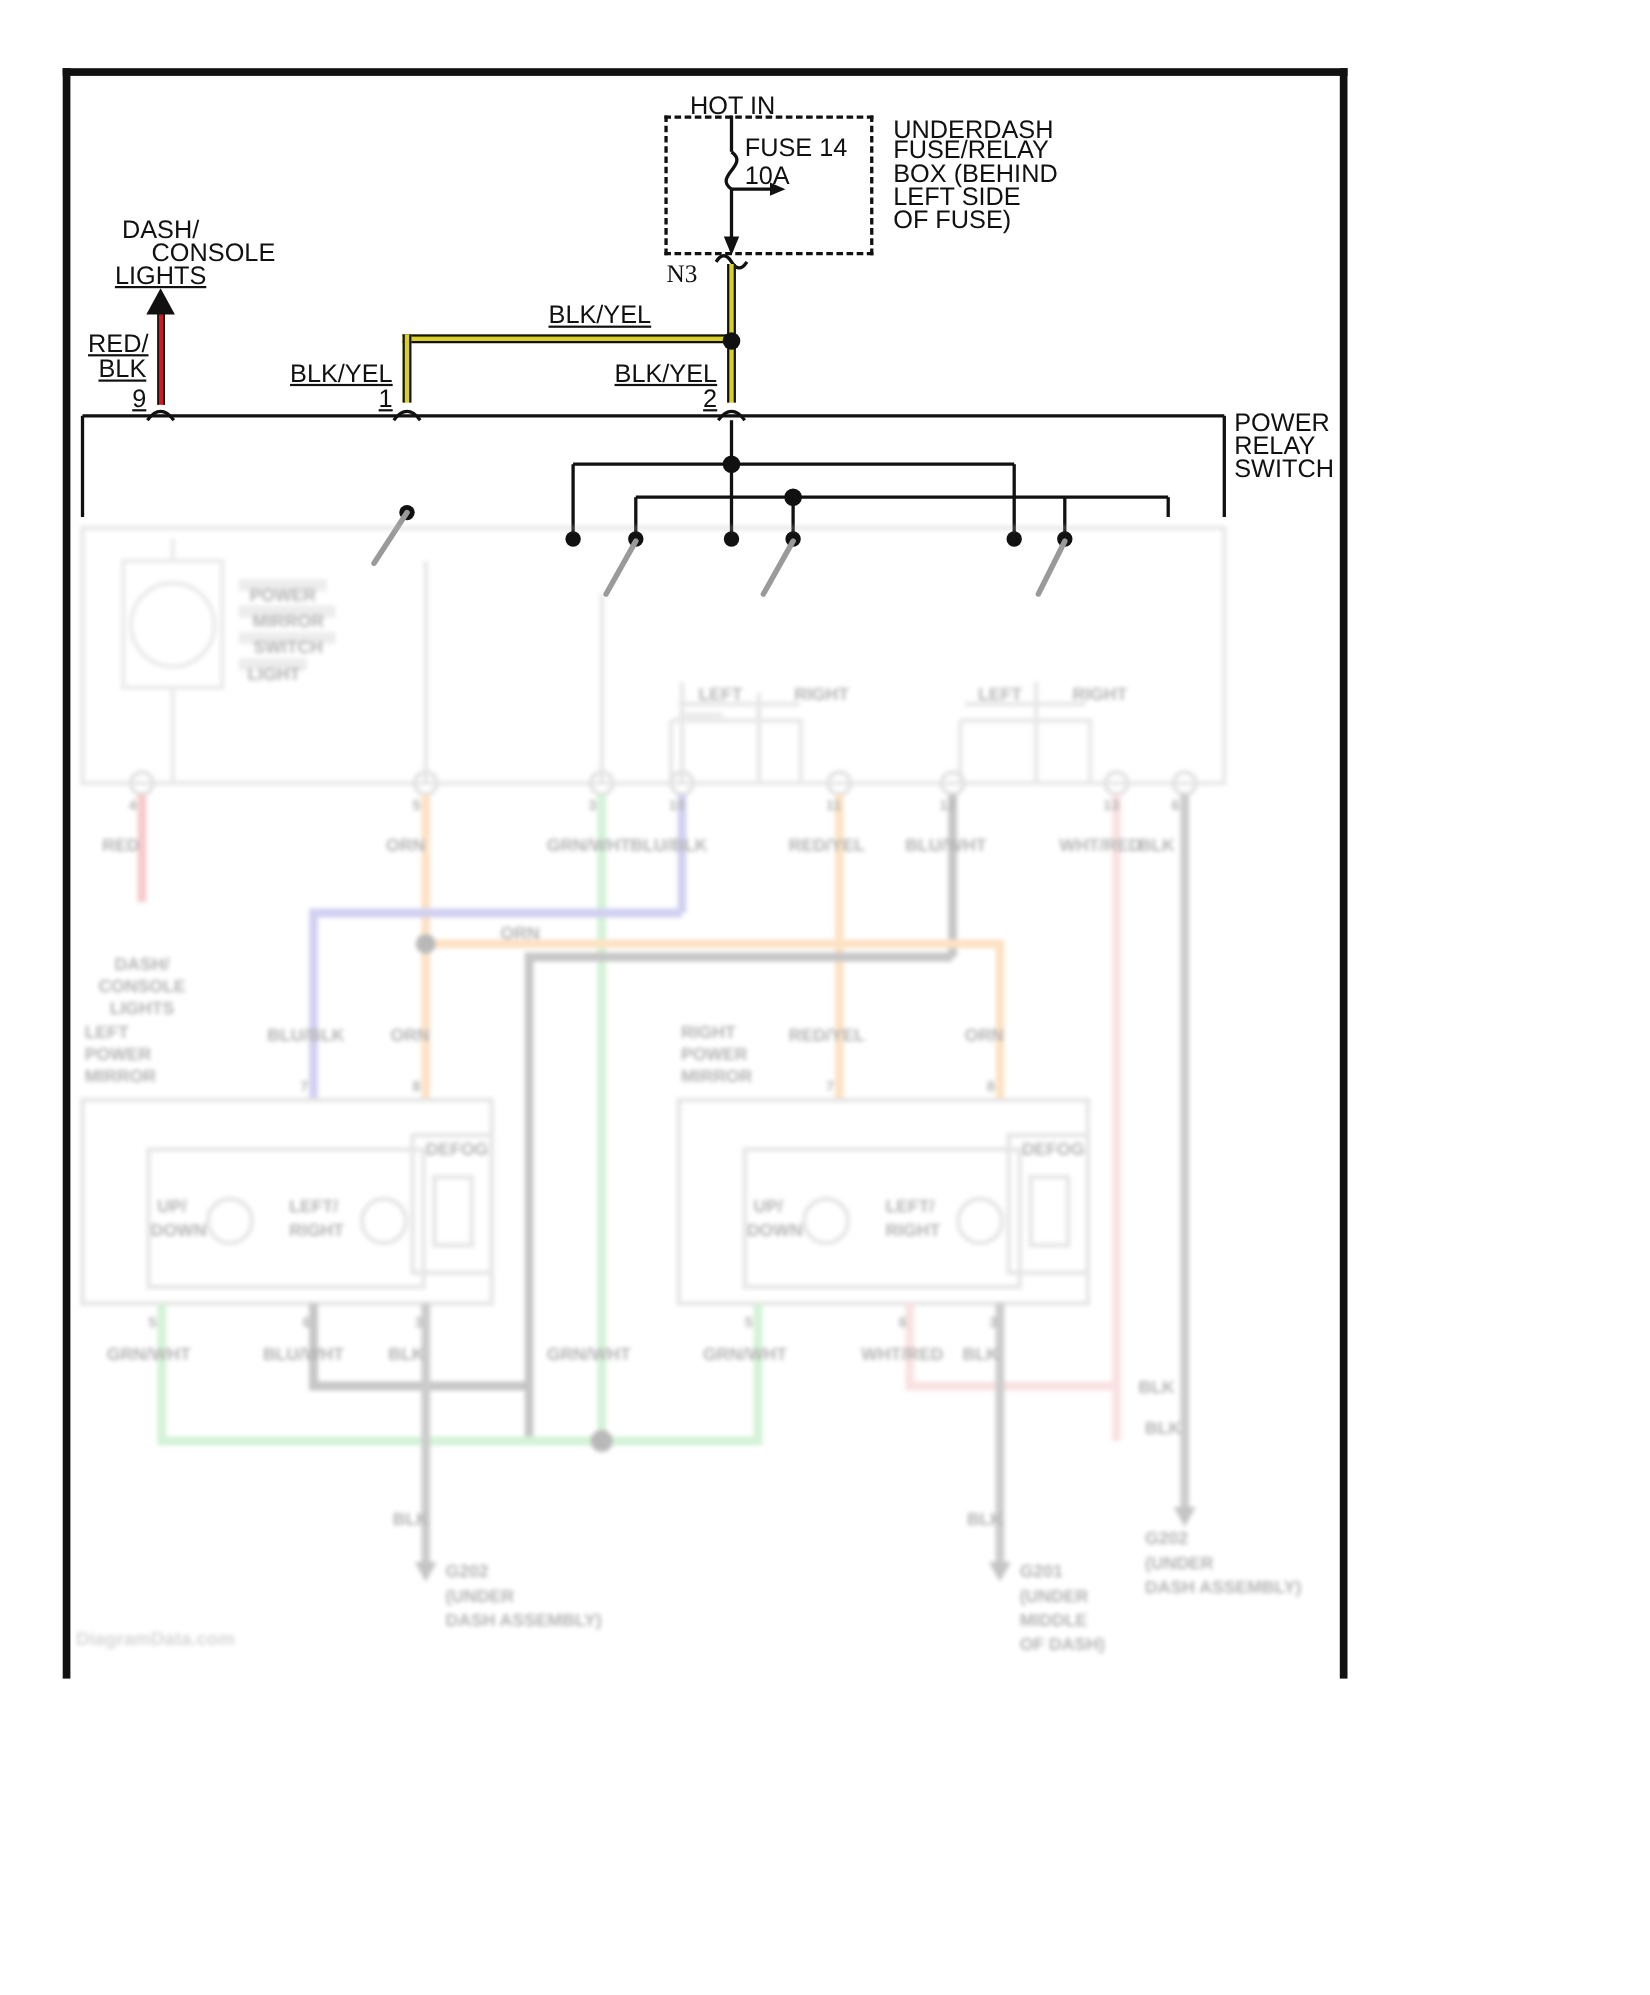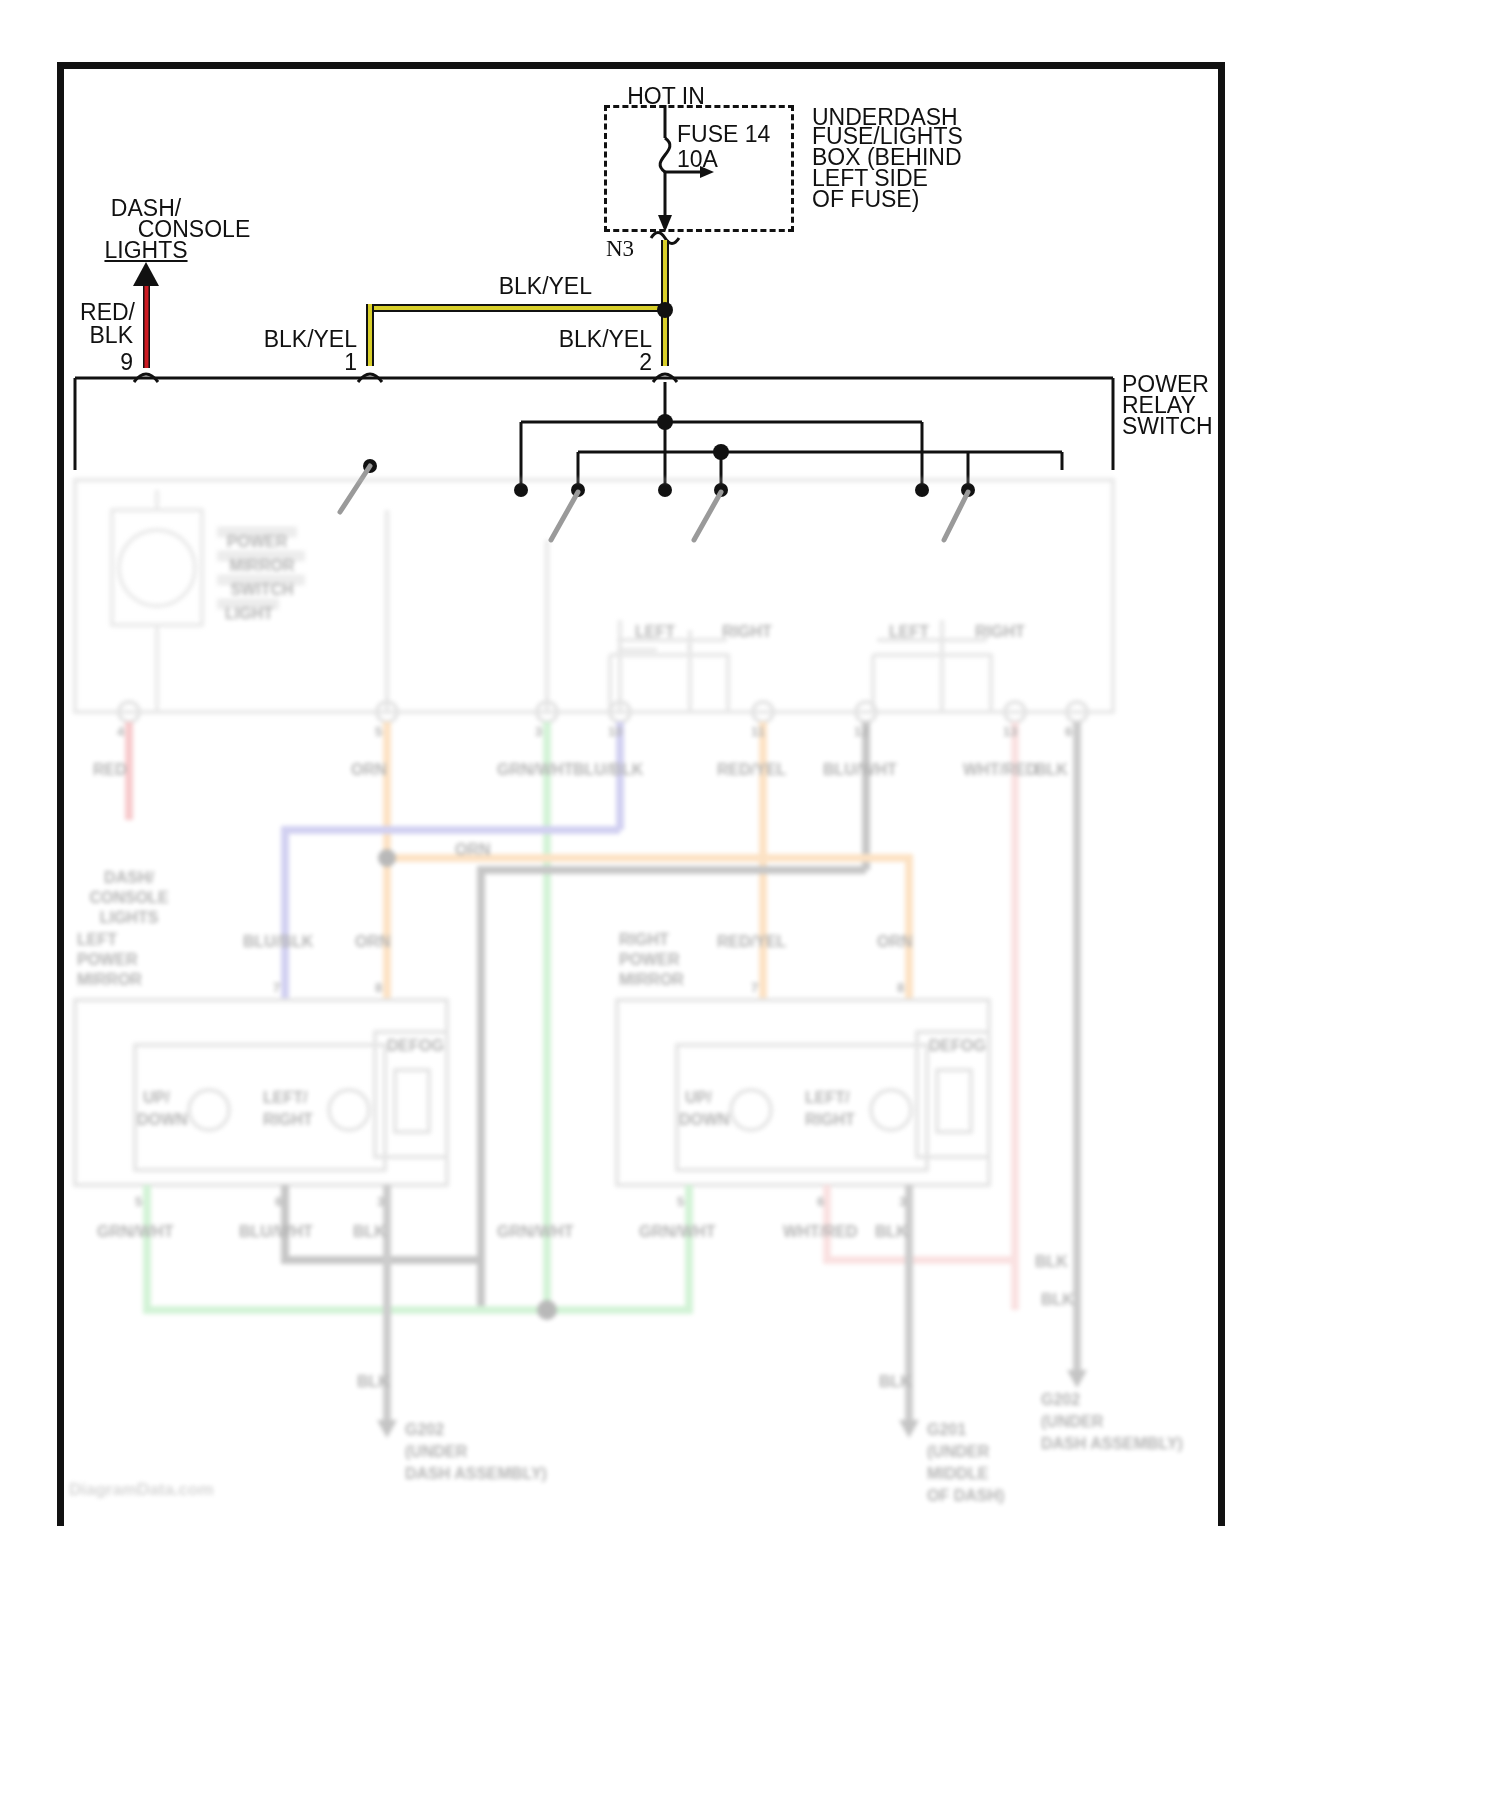--- a/index.html
+++ b/index.html
@@ -5,21 +5,21 @@
   html,body{margin:0;padding:0;background:#ffffff;}
   body{font-family:"Liberation Sans",sans-serif;}
   #page{position:relative;width:1500px;height:1814px;background:#fff;overflow:hidden;}
   #frame-bottom-left{position:absolute;left:57px;top:62px;width:7px;height:1464px;background:#111;}
   #frame-right{position:absolute;left:1218px;top:62px;width:7px;height:1464px;background:#111;}
   #frame-top{position:absolute;left:57px;top:62px;width:1168px;height:7px;background:#111;}
 
   
   .t{position:absolute;font-size:21px;line-height:25px;color:#111;white-space:pre;}
   .t.c{text-align:center;transform:translateX(-50%);}
-  .t.r{text-align:right;transform:translateX(-100%);}
+  .t.r{text-align:right;transform:translateX(-100%);text-decoration:underline;}
 
   
   #faded{position:absolute;left:57px;top:470px;width:1168px;height:1056px;
          filter:blur(2.1px);opacity:.34;}
   #faded .ft{position:absolute;font-size:16px;line-height:19px;color:#222;white-space:pre;font-weight:600;}
   #faded .ft.c{text-align:center;transform:translateX(-50%);}
   #faded .ft.s{font-size:13px;}
 
   svg.lay{position:absolute;left:0;top:0;width:1500px;height:1814px;pointer-events:none;}
 
@@ -335,21 +335,21 @@
 
   <div class="t c" style="left:666px;top:84px;font-size:23px;"><span>HOT IN</span></div>
 
   <div class="dash-box" style="left:604px;top:105px;width:190px;height:127px;"></div>
 
   <div class="t" style="left:677px;top:122px;font-size:23px;"><span>FUSE 14</span></div>
   <div class="t" style="left:677px;top:147px;font-size:23px;"><span>10A</span></div>
   <div class="t" style="left:606px;top:236px;font-size:23px;font-family:Liberation Serif, serif;"><span>N3</span></div>
 
   <div class="t" style="left:812px;top:103px;font-size:23px;line-height:28px;"><span>UNDERDASH</span></div>
-  <div class="t" style="left:812px;top:124px;font-size:23px;"><span>FUSE/LIGHTS</span></div>
+  <div class="t" style="left:812px;top:124px;font-size:23px;"><span>FUSE/RELAY</span></div>
   <div class="t" style="left:812px;top:145px;font-size:23px;"><span>BOX (BEHIND</span></div>
   <div class="t" style="left:812px;top:166px;font-size:23px;"><span>LEFT SIDE</span></div>
   <div class="t" style="left:812px;top:187px;font-size:23px;"><span>OF FUSE)</span></div>
 
   <div class="t c" style="left:146px;top:196px;font-size:23px;"><span>DASH/</span></div>
   <div class="t c" style="left:146px;top:217px;font-size:23px;margin-left:48px;"><span>CONSOLE</span></div>
   <div class="t c" style="left:146px;top:238px;font-size:23px;text-decoration:underline;"><span>LIGHTS</span></div>
 
   <div class="t r" style="left:135px;top:300px;font-size:23px;"><span>RED/</span></div>
   <div class="t r" style="left:133px;top:323px;font-size:23px;"><span>BLK</span></div>

